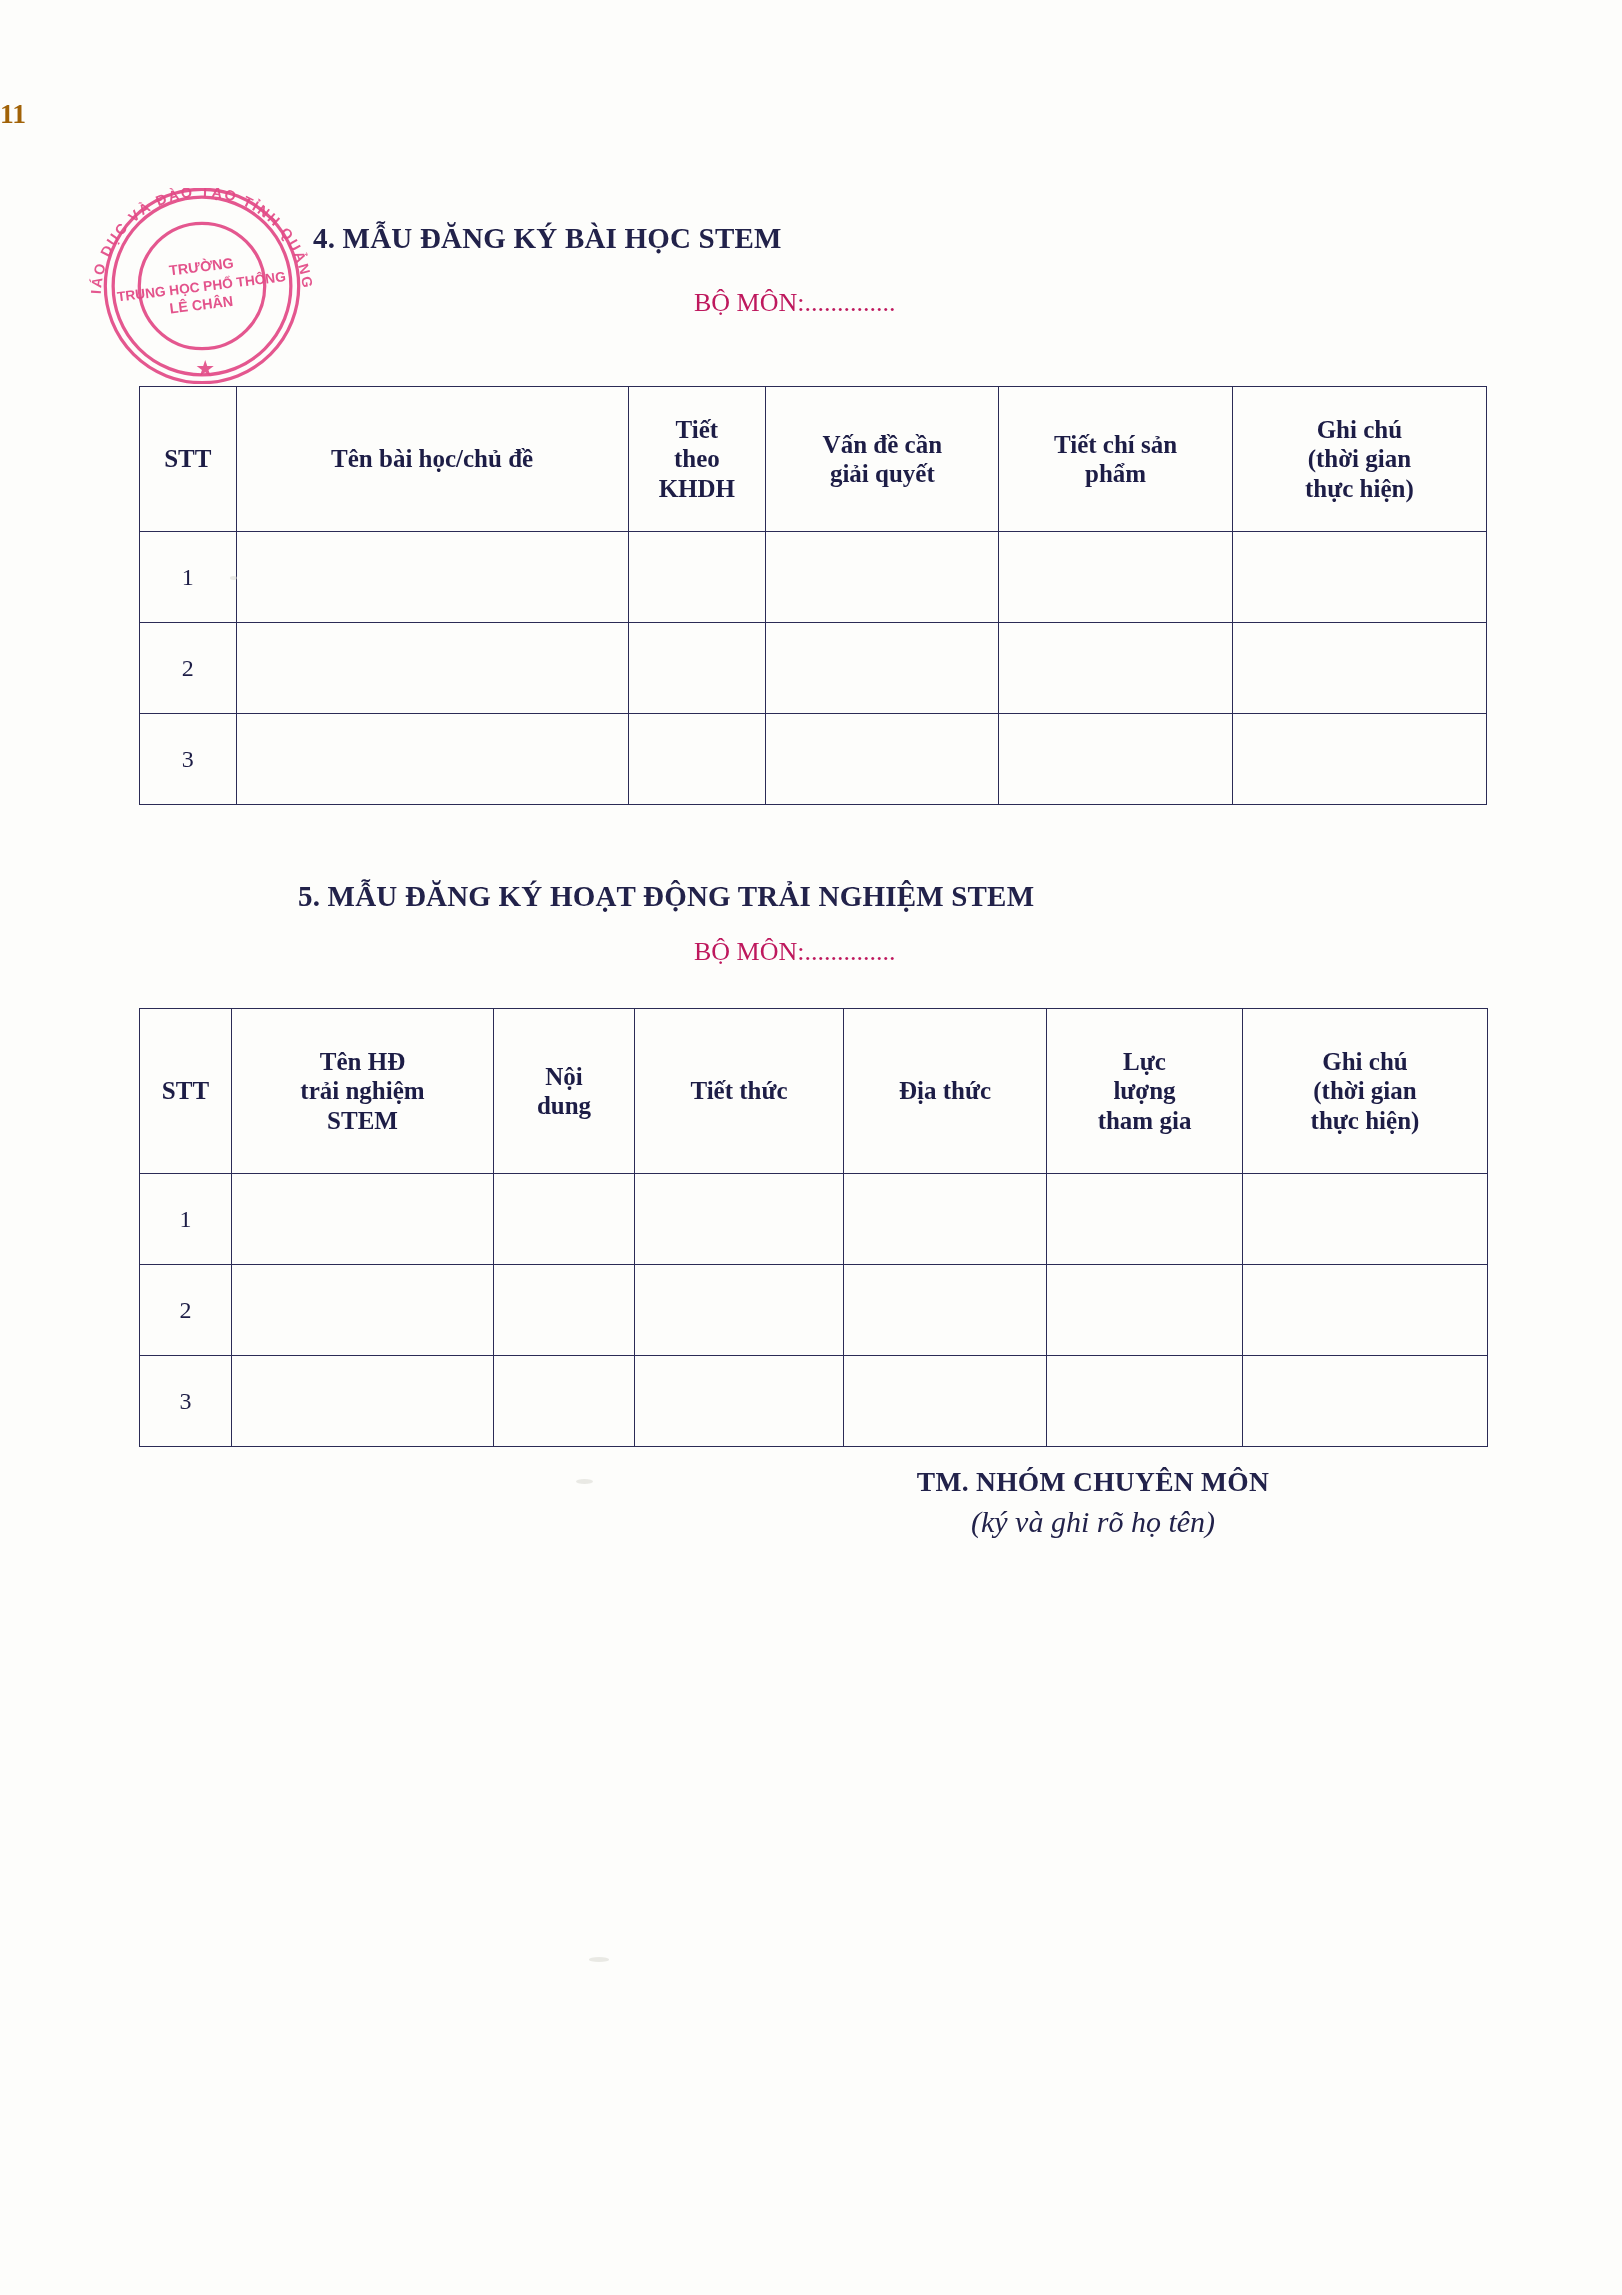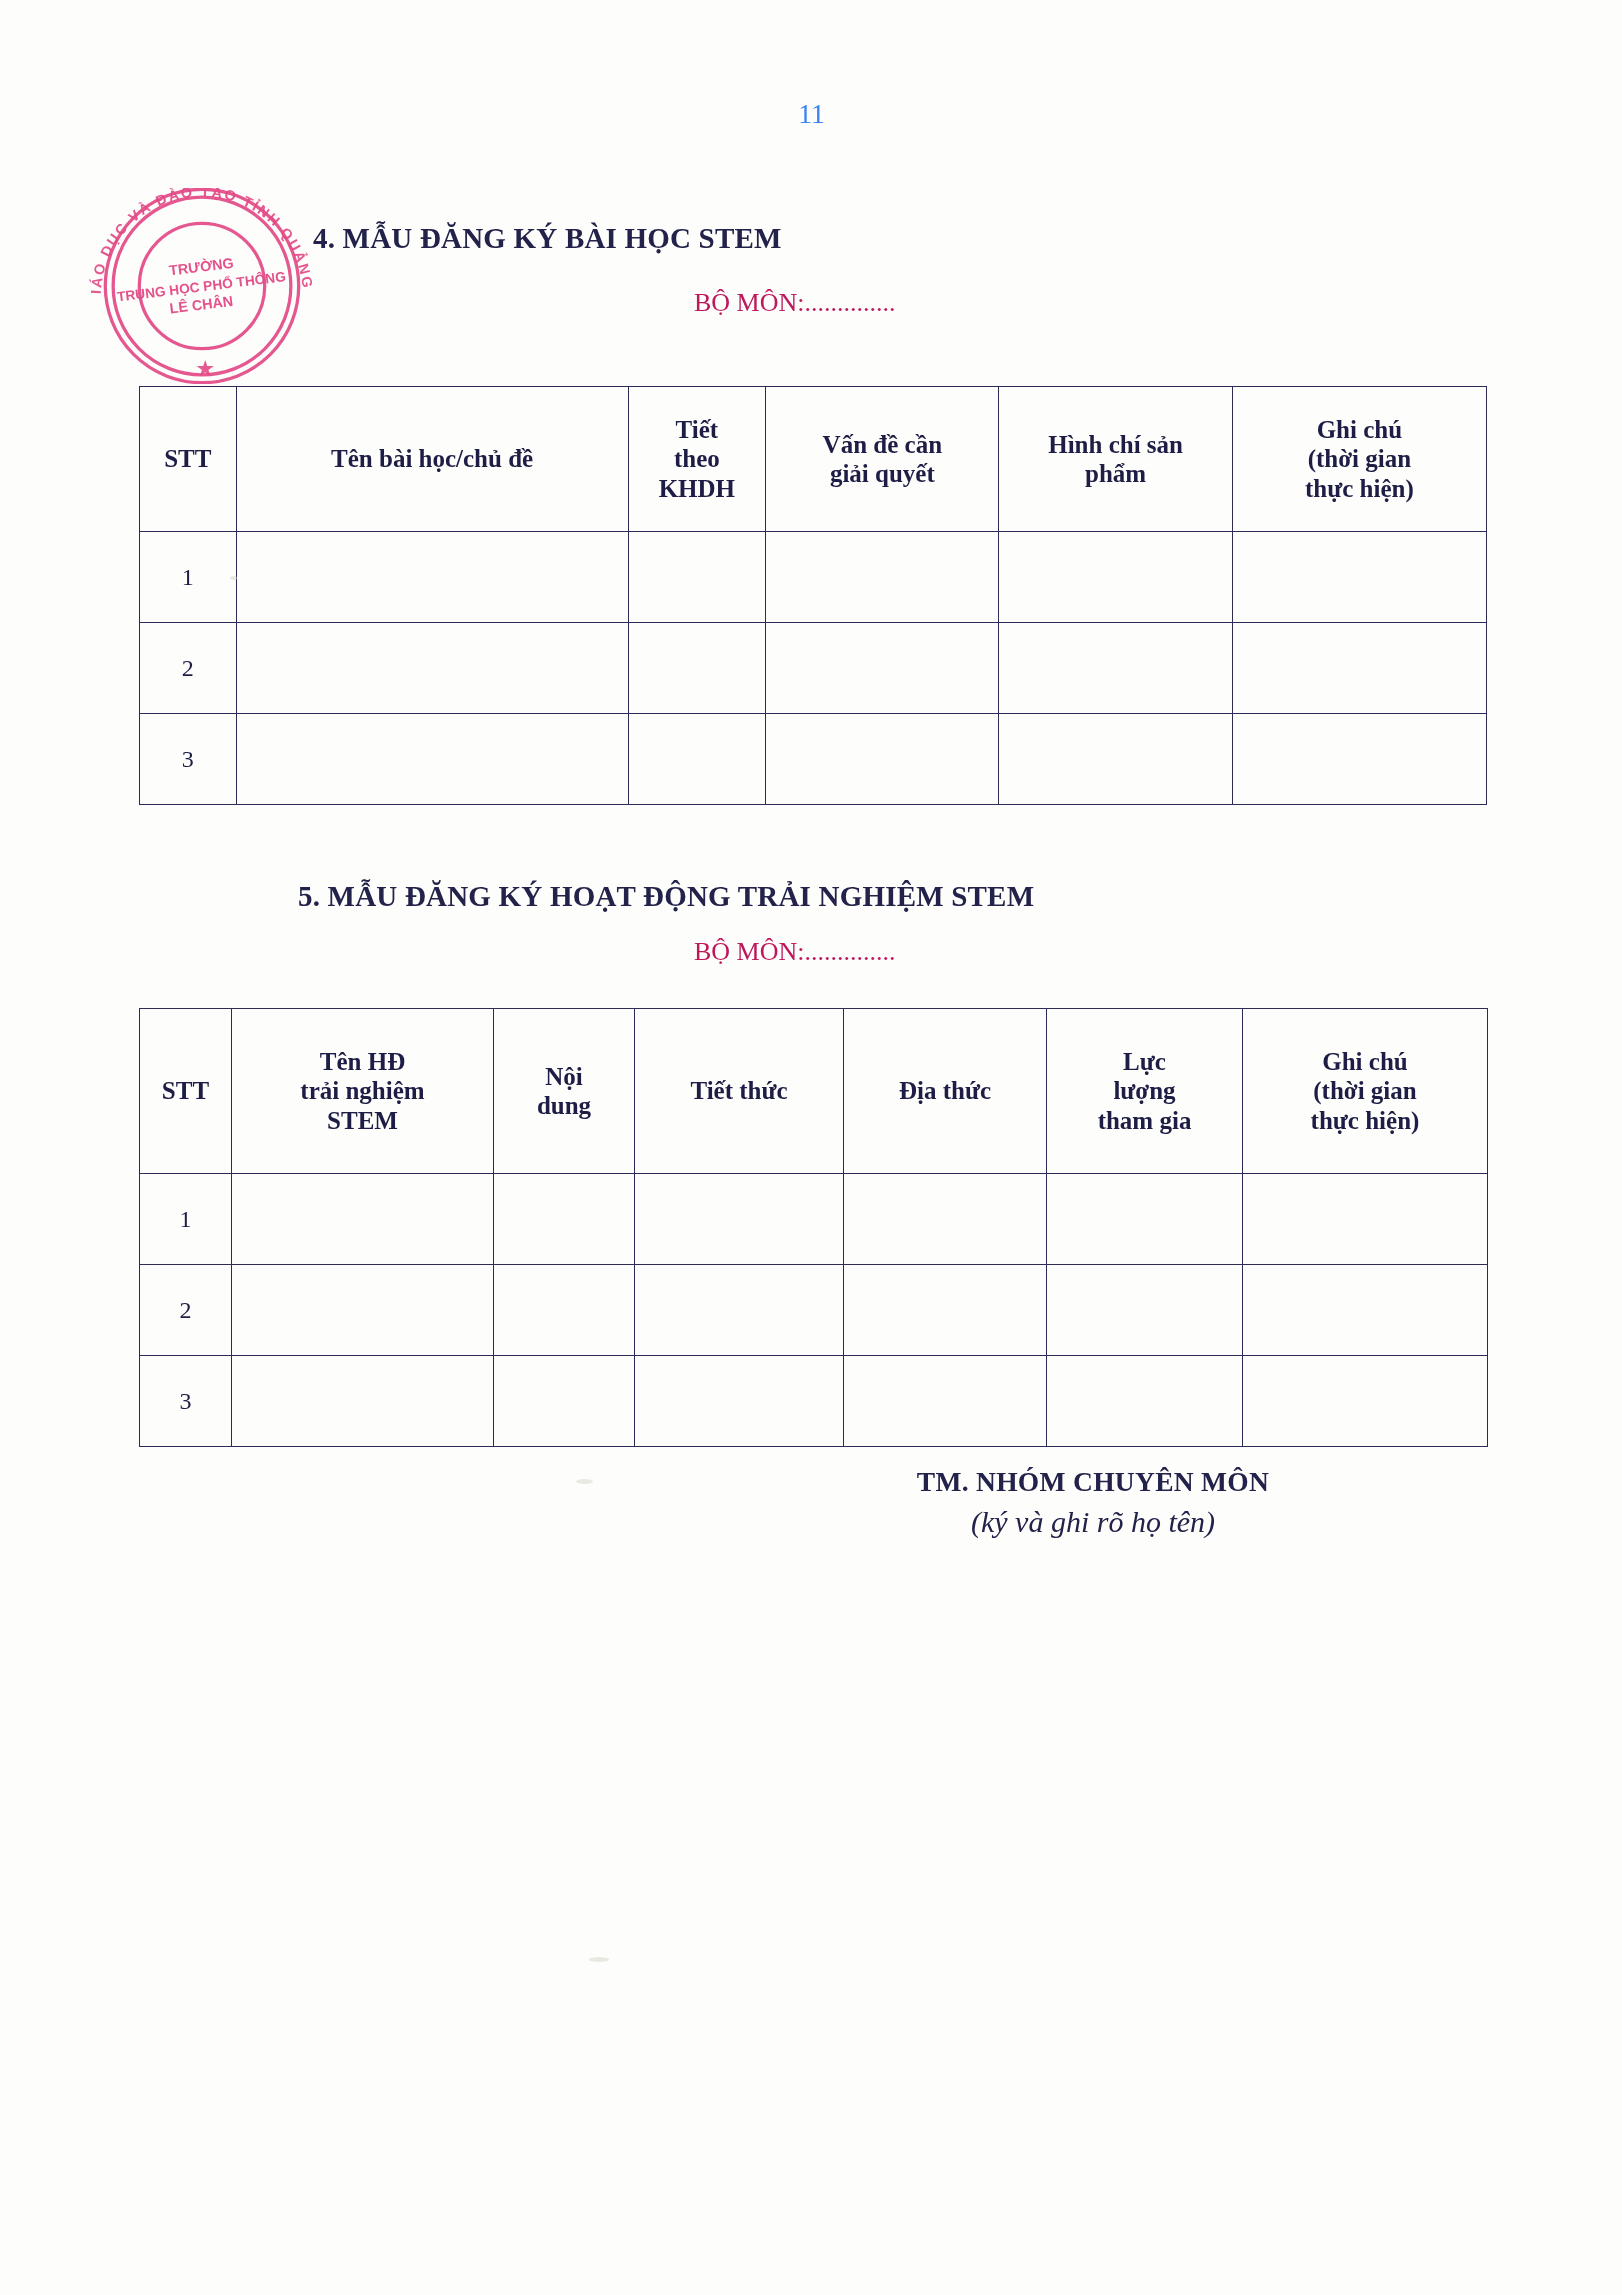--- a/index.html
+++ b/index.html
@@ -20,24 +20,24 @@
     position: absolute;
     inset: 0;
     background: #fdfdfb;
   }
 
   .page-number {
     position: absolute;
     top: 98px;
     left: 0;
     width: 100%;
-    text-align: center;
     font-size: 27.5px;
-    color: #3b82f6;
-    font-family: "Liberation Serif", serif;
+    color: #a16207;
+    font-family: "Liberation Serif", serif;
+    font-weight: bold;
   }
 
   
   .stamp {
     position: absolute;
     left: 77px;
     top: 188px;
     width: 250px;
     height: 196px;
     pointer-events: none;
@@ -182,21 +182,21 @@
         <th>
           <div>Tiết</div>
           <div>theo</div>
           <div>KHDH</div>
         </th>
         <th>
           <div>Vấn đề cần</div>
           <div>giải quyết</div>
         </th>
         <th>
-          <div>Hình chí sản</div>
+          <div>Tiết chí sản</div>
           <div>phẩm</div>
         </th>
         <th>
           <div>Ghi chú</div>
           <div>(thời gian</div>
           <div>thực hiện)</div>
         </th>
       </tr>
     </thead>
     <tbody>

